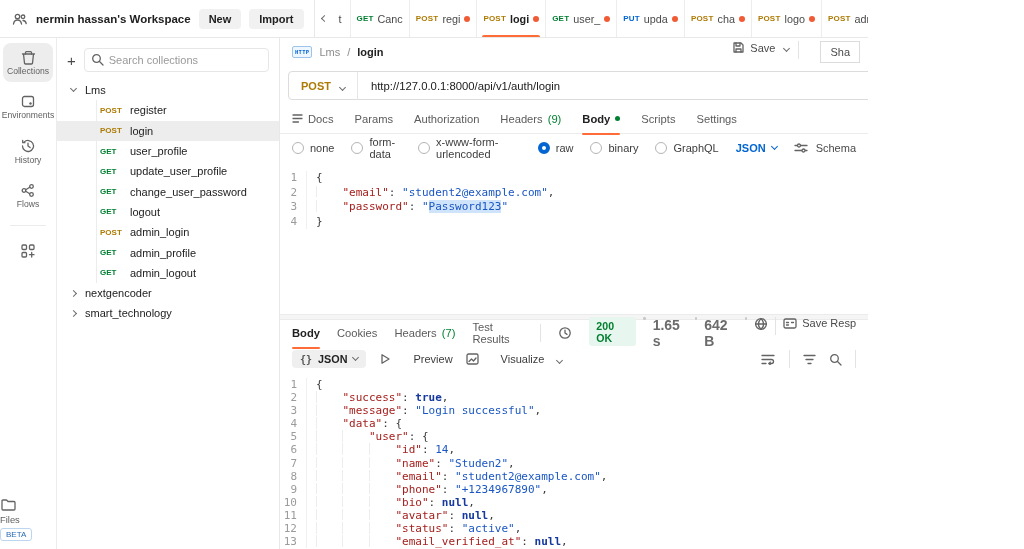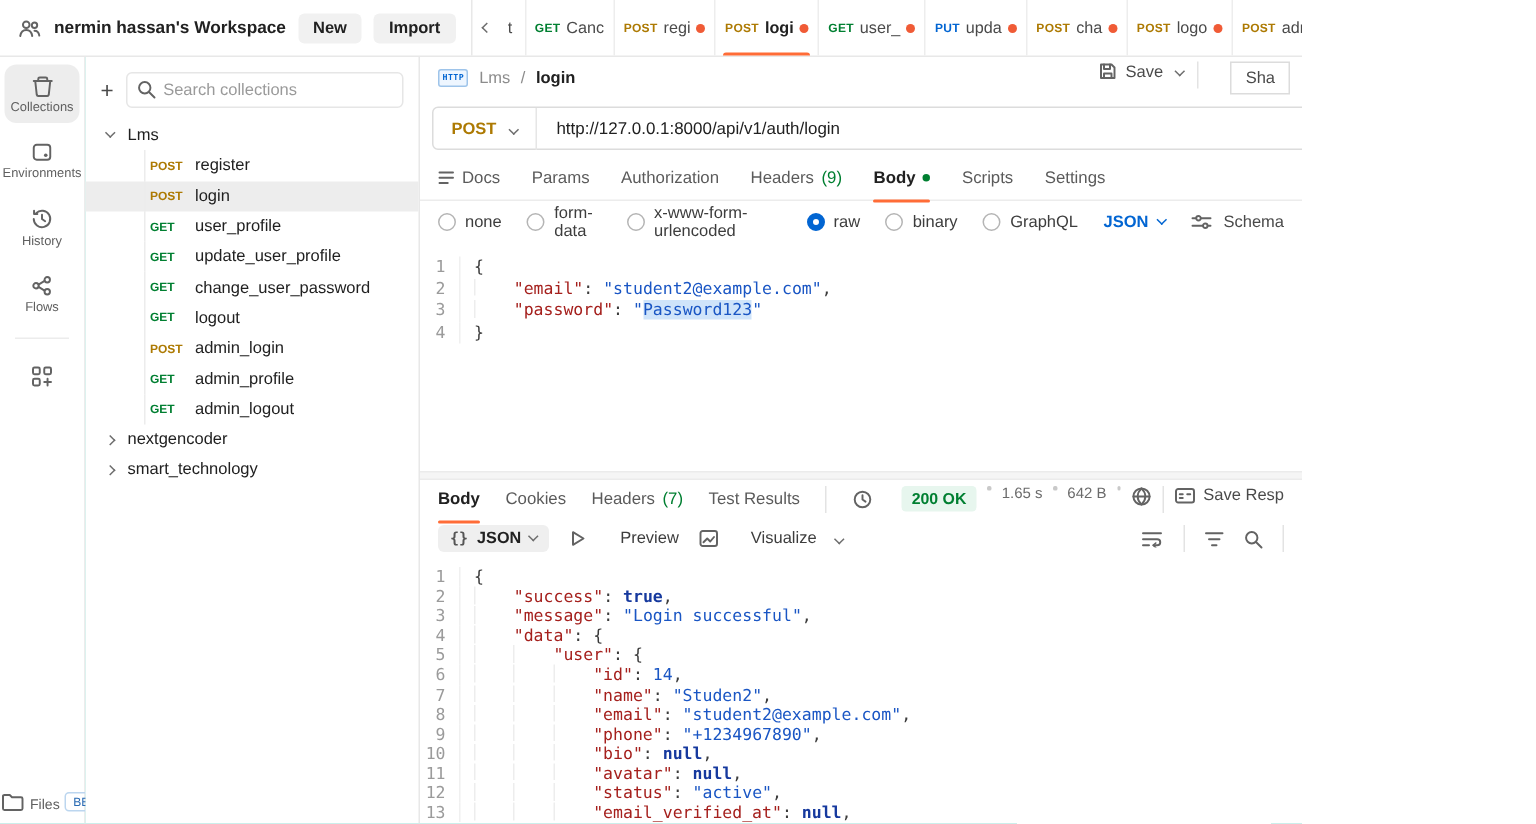--- a/index.html
+++ b/index.html
@@ -40,22 +40,22 @@
                        background:#ff6c37; border-radius:3px 3px 0 0; }
   .dirty-dot { width:6px; height:6px; border-radius:50%; background:#f05b36; flex:0 0 6px; }
 
   
   #rail { position:absolute; left:0; top:38px; width:57px; bottom:0; border-right:1px solid #ececec; background:#fff; }
   .rail-item { width:50px; margin:5px auto 0; display:flex; flex-direction:column; align-items:center;
                gap:1px; padding:7px 0 6px; border-radius:8px; }
   .rail-item.active { background:#ededed; }
   .rail-item .rlbl { font-size:8.6px; color:#5f5f5f; }
   .rail-div { width:36px; height:1px; background:#ececec; margin:10px auto; }
-  #rail-files { position:absolute; left:0; bottom:8px; width:56px; display:flex; flex-direction:row;
-                align-items:flex-end; gap:3px; }
+  #rail-files { position:absolute; left:0; bottom:8px; width:56px; display:flex; flex-direction:column;
+                align-items:flex-start; gap:3px; }
   #beta-badge { font-size:8px; color:#2a6bb3; border:1px solid #bcd6ef; border-radius:3px; padding:1px 5px; }
 
   
   #sidebar { position:absolute; left:57px; top:38px; width:223px; bottom:0; border-right:1px solid #e8e8e8; background:#fff; }
   #sb-search-row { display:flex; align-items:center; gap:8px; padding:10px 10px 8px 10px; }
   #sb-plus { font-size:15px; color:#4a4a4a; line-height:1; }
   #sb-search { position:relative; flex:1 1 auto; }
   #sb-search input { width:100%; height:24px; border:1px solid #e6e6e6; border-radius:4px;
                      padding:0 6px 0 24px; font-size:11px; font-family:"Liberation Sans",sans-serif;
                      color:#212121; outline:none; background:#fff; }
@@ -127,21 +127,21 @@
   #splitter { position:absolute; left:0; top:276px; right:0; height:6px; background:#f5f5f5;
               border-top:1px solid #ebebeb; border-bottom:1px solid #ebebeb; }
 
   
   #resp { position:absolute; left:0; top:282px; right:0; bottom:0; }
   #resptabs-row { display:flex; align-items:center; gap:17px; padding:0 12px; height:26px; }
   #resp-meta { margin-left:auto; display:flex; align-items:flex-start; gap:7px; }
   #status-badge { background:#e7f6ee; color:#007f31; font-size:10.6px; font-weight:600;
                   padding:2.5px 7px; border-radius:3px; }
   .meta-dot { width:2.5px; height:2.5px; border-radius:50%; background:#c9c9c9; }
-  .meta-txt { color:#6b6b6b; font-size:10px; }
+  .meta-txt { color:#6b6b6b; font-size:14px;font-weight:bold; }
   #save-resp { display:flex; align-items:center; gap:5px; color:#4a4a4a; white-space:nowrap; }
   #resp-toolbar { display:flex; align-items:center; gap:13px; padding:0 12px; height:26px; }
   #fmt-chip { display:flex; align-items:center; gap:6px; background:#efefef; border-radius:4px;
               padding:3px 8px; }
   #fmt-chip .braces { font-family:"DejaVu Sans Mono",monospace; font-size:10px; font-weight:700; color:#555; }
   #fmt-chip .flbl { font-size:10.8px; font-weight:600; color:#212121; }
   .tool-item { display:flex; align-items:center; gap:22px; color:#3d3d3d; }
   #resp-tools-right { margin-left:auto; display:flex; align-items:center; gap:13px; }
   #resp-editor { padding-top:6px; }
   #resp-editor .cl { line-height:13.1px; }

